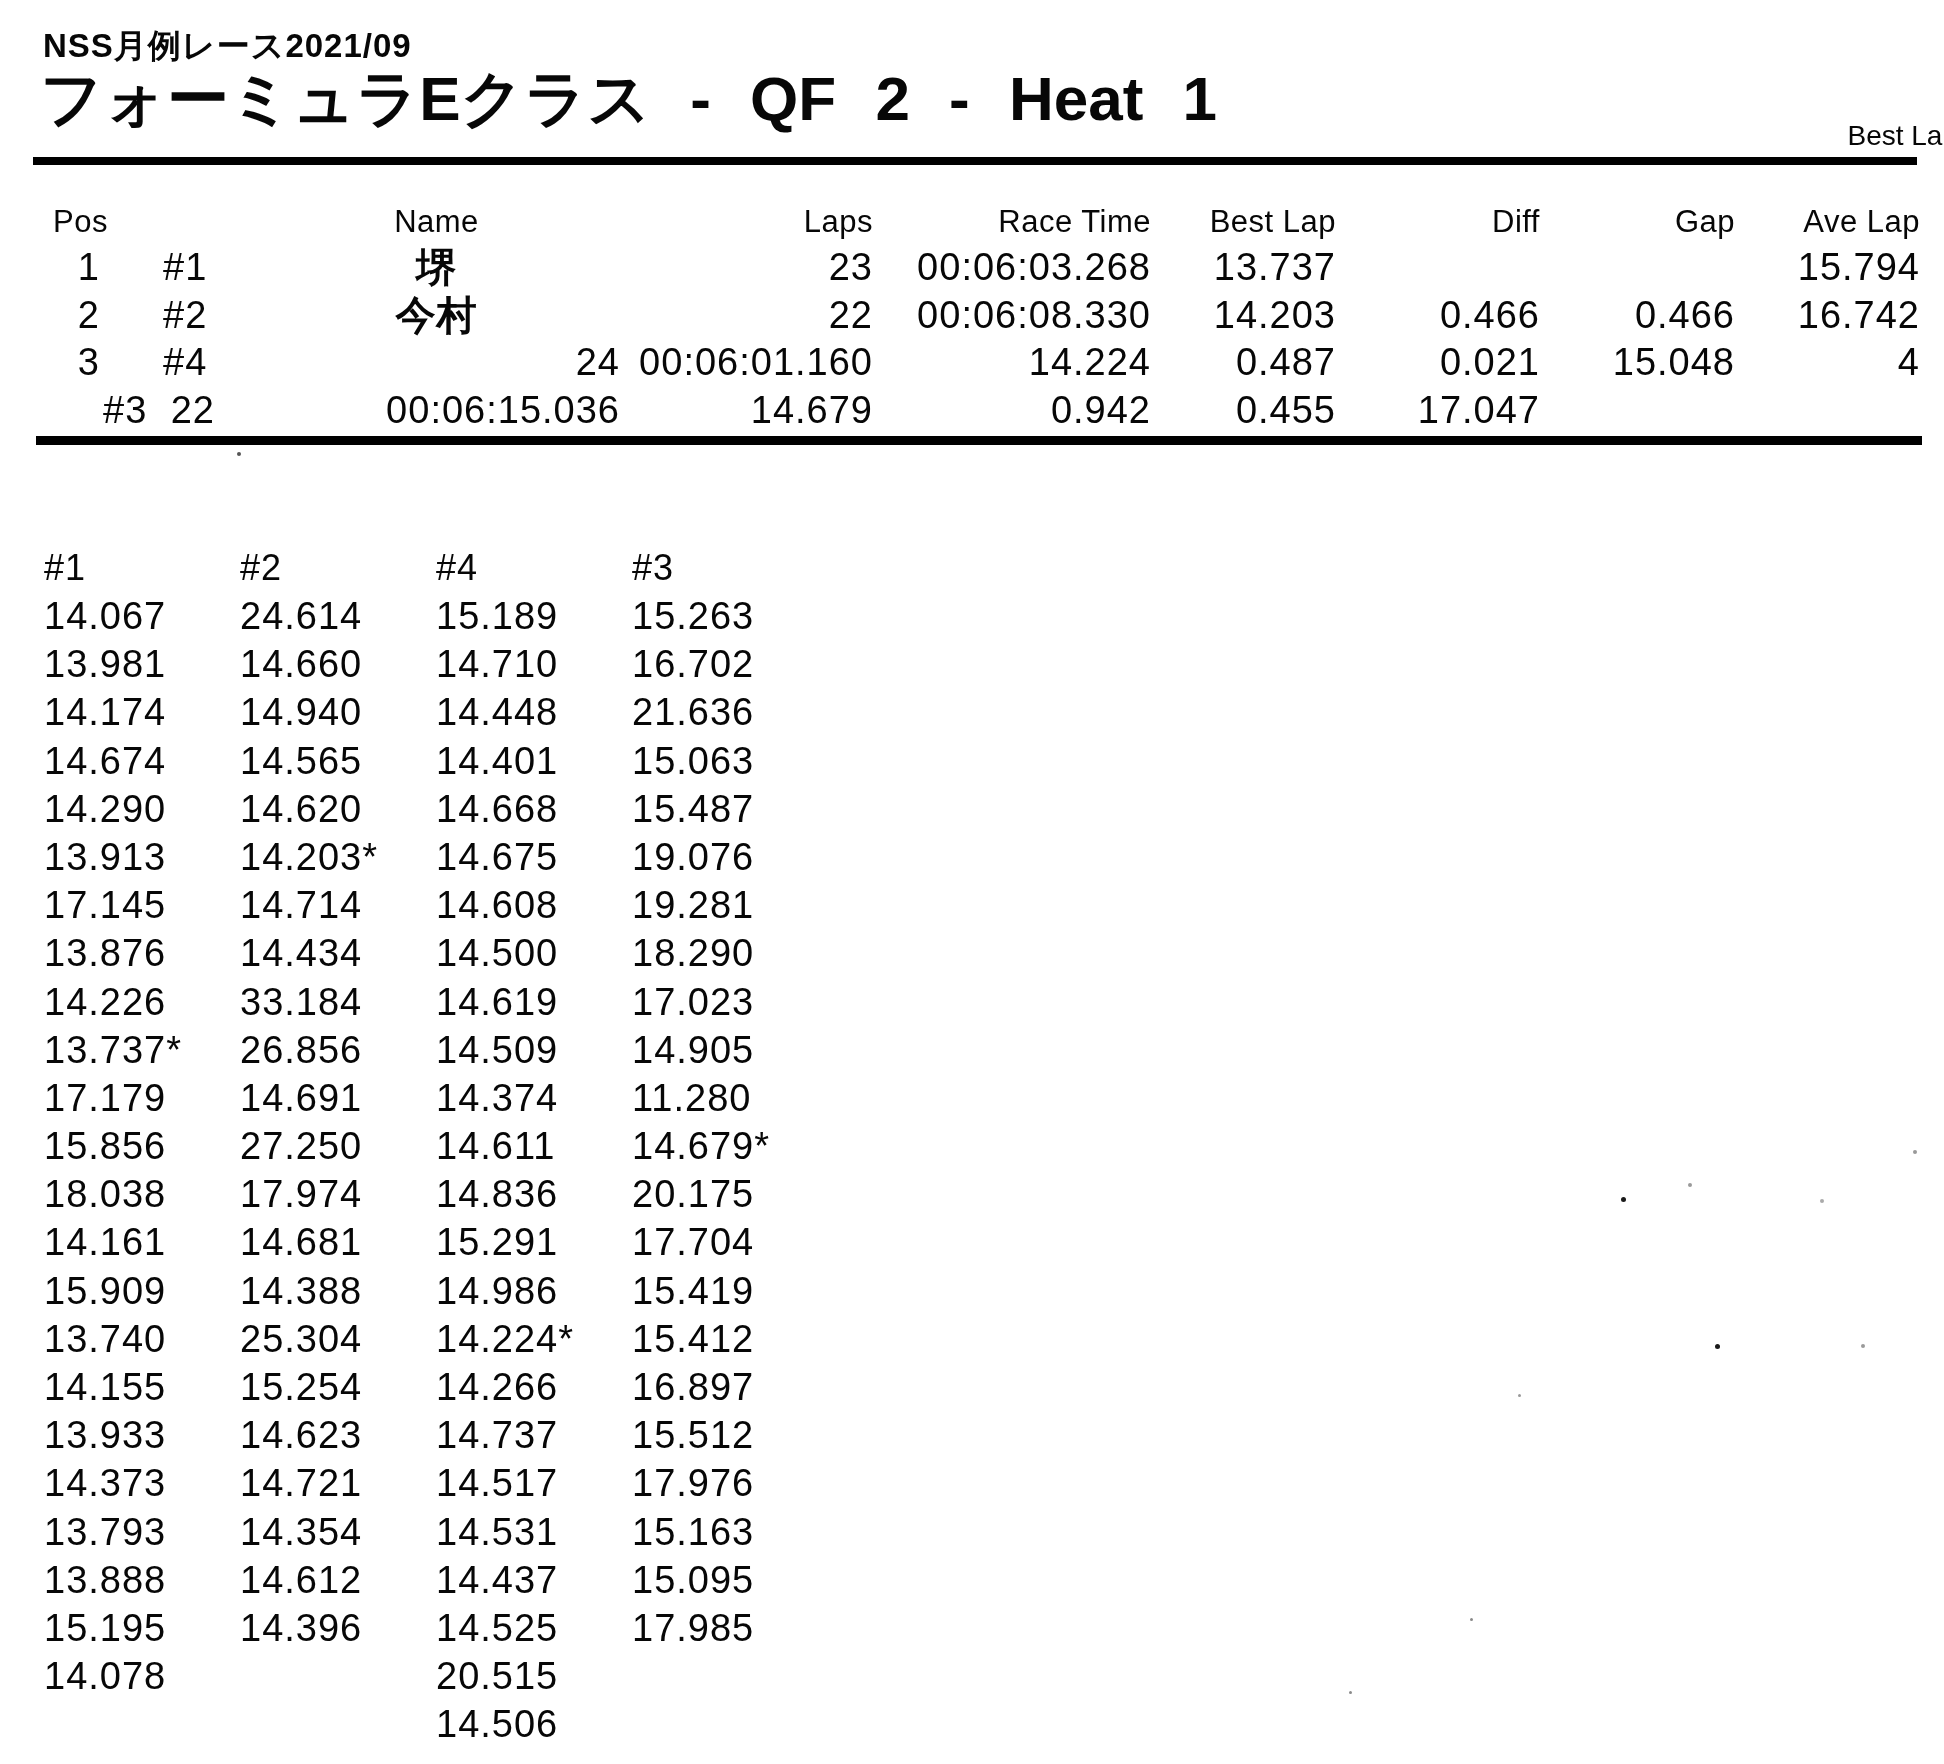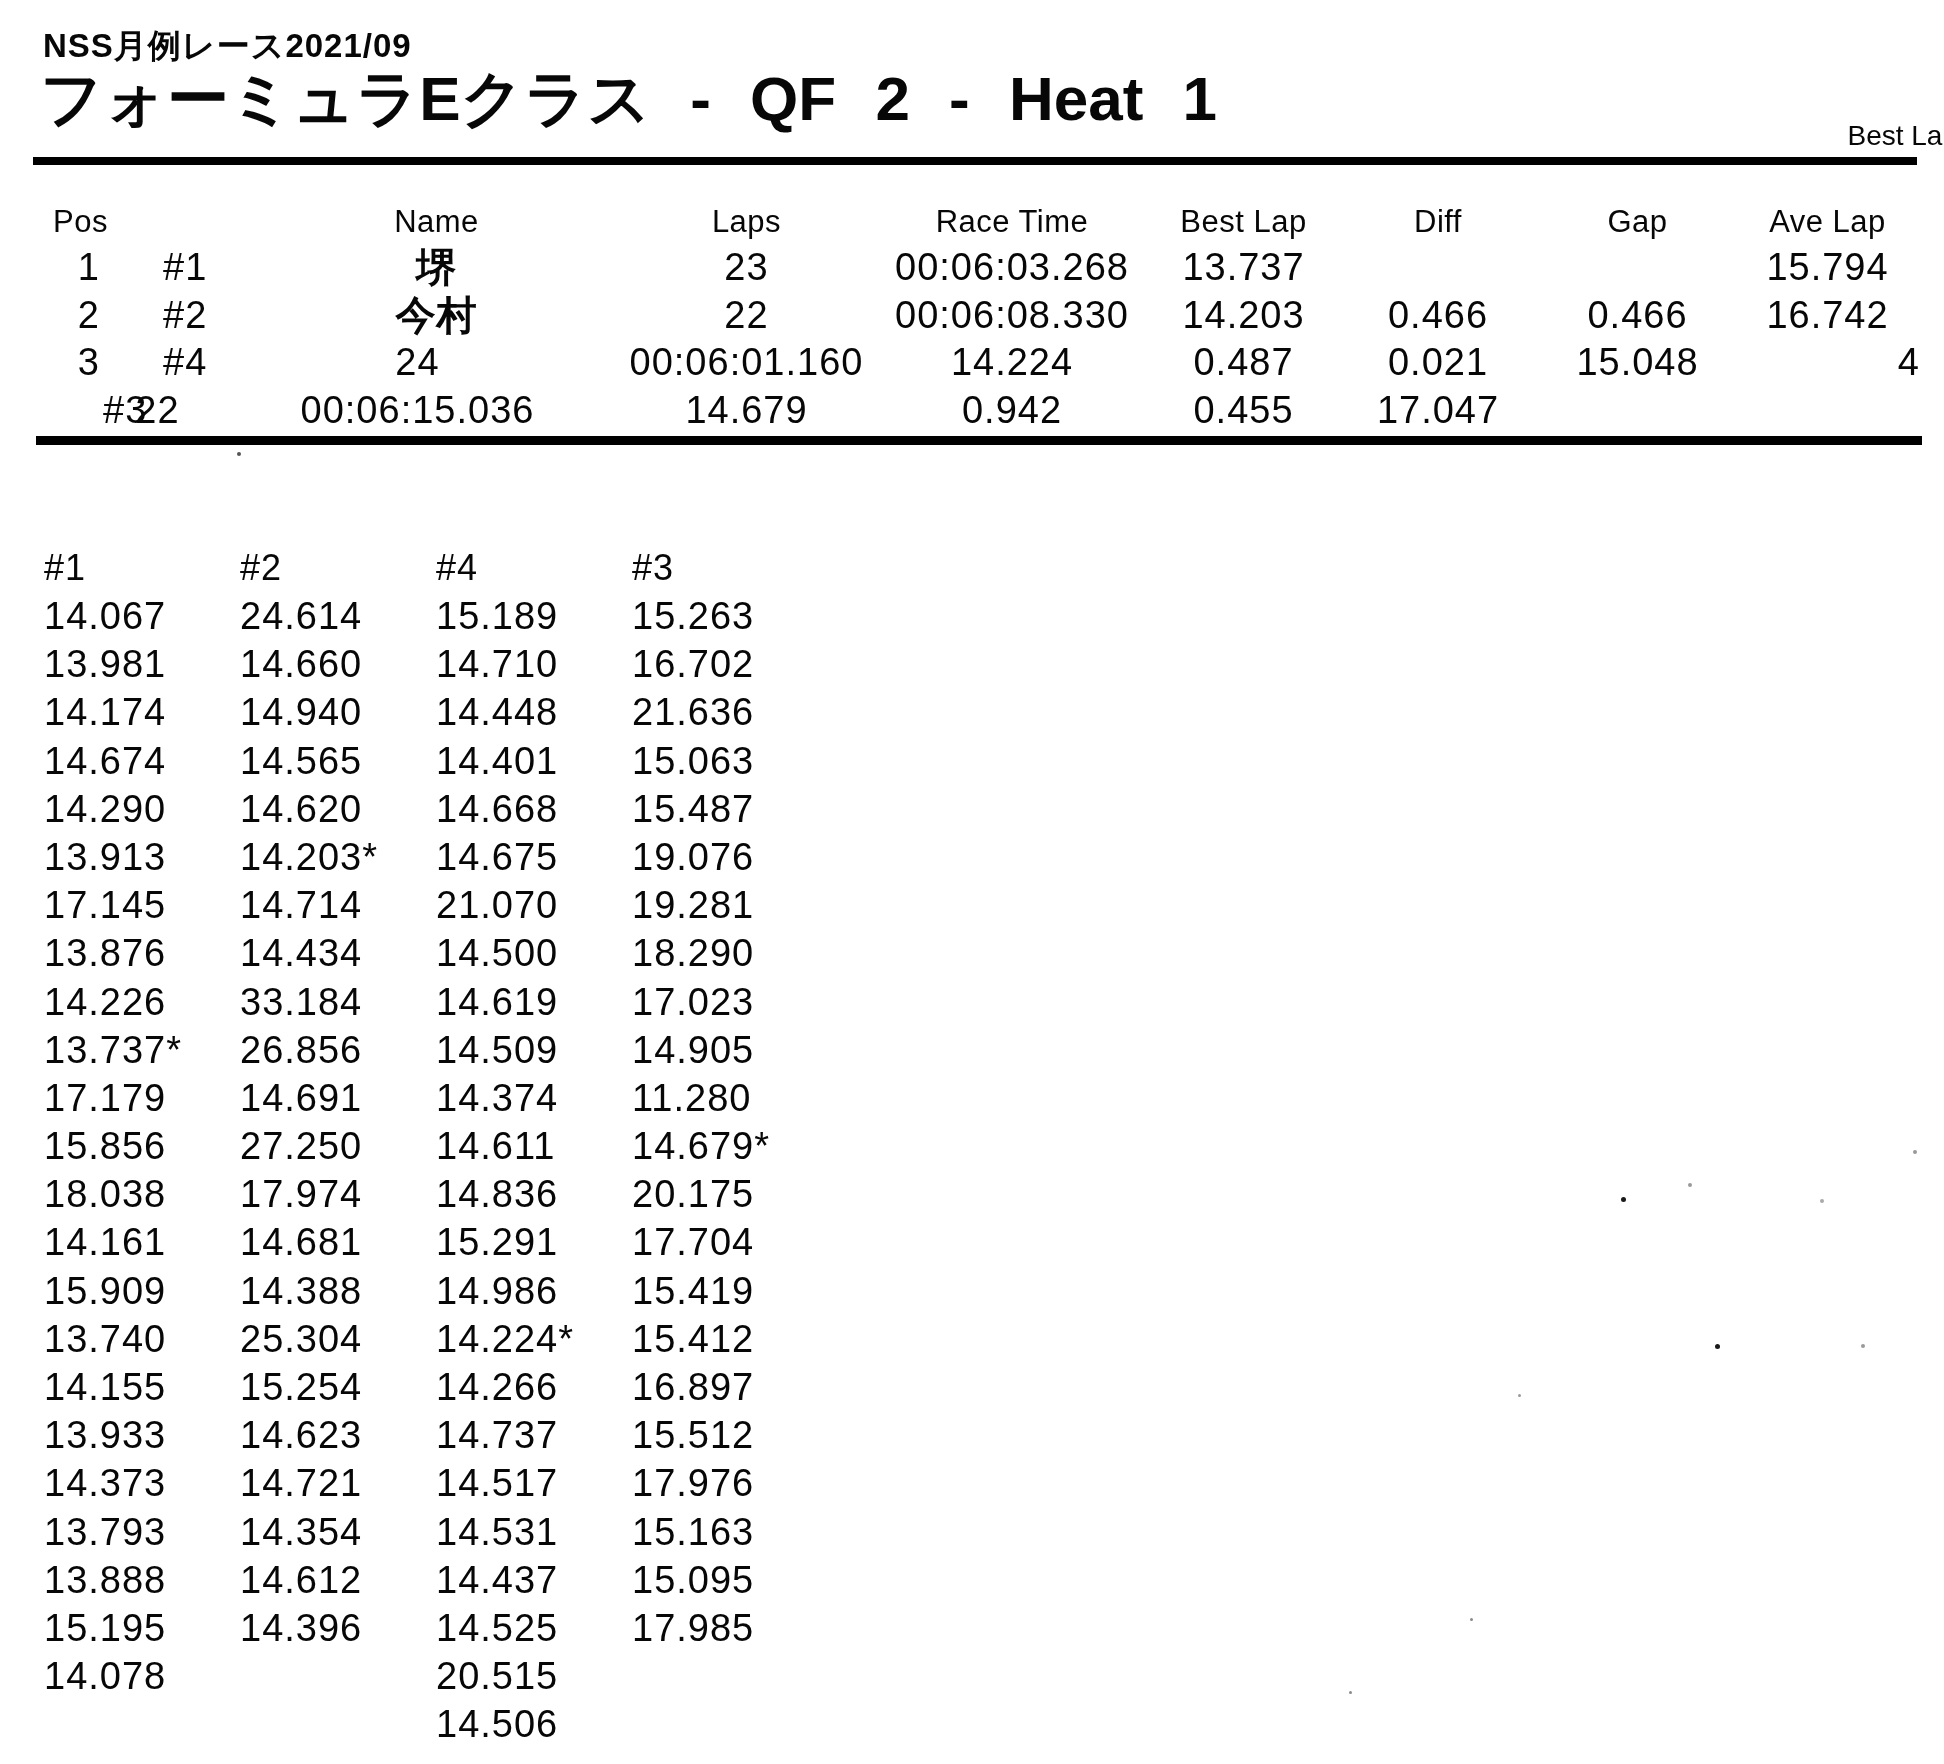--- a/index.html
+++ b/index.html
@@ -39,21 +39,21 @@
     grid-auto-rows:47.7px;
     grid-template-rows:44px;
   }
   .results .cell{
     font-size:38px;line-height:47.7px;
     letter-spacing:1px;white-space:nowrap;overflow:visible;
   }
   .results .hdr{
     font-size:31px;line-height:44px;letter-spacing:0.5px;font-weight:400;
   }
-  .results .num{text-align:center;}
+  .results .num{text-align:right;}
   .results .col-pos{text-align:right;}
   .results .hdr.col-pos{text-align:right;padding-left:13px;}
   .results .col-car{padding-left:63px;text-align:left;}
   .results .col-name{padding-left:38px;text-align:center;}
   .results .cell.col-name{font-weight:700;font-size:40px;}
 
   
   .lapchart{
     position:absolute;left:44px;top:548px;
     display:flex;flex-direction:row;
@@ -182,21 +182,21 @@
         <div class="lap-val">14.396</div>
       </div>
       <div class="lap-col">
         <div class="lap-hdr">#4</div>
         <div class="lap-val">15.189</div>
         <div class="lap-val">14.710</div>
         <div class="lap-val">14.448</div>
         <div class="lap-val">14.401</div>
         <div class="lap-val">14.668</div>
         <div class="lap-val">14.675</div>
-        <div class="lap-val">21.070</div>
+        <div class="lap-val">14.608</div>
         <div class="lap-val">14.500</div>
         <div class="lap-val">14.619</div>
         <div class="lap-val">14.509</div>
         <div class="lap-val">14.374</div>
         <div class="lap-val">14.611</div>
         <div class="lap-val">14.836</div>
         <div class="lap-val">15.291</div>
         <div class="lap-val">14.986</div>
         <div class="lap-val">14.224*</div>
         <div class="lap-val">14.266</div>

